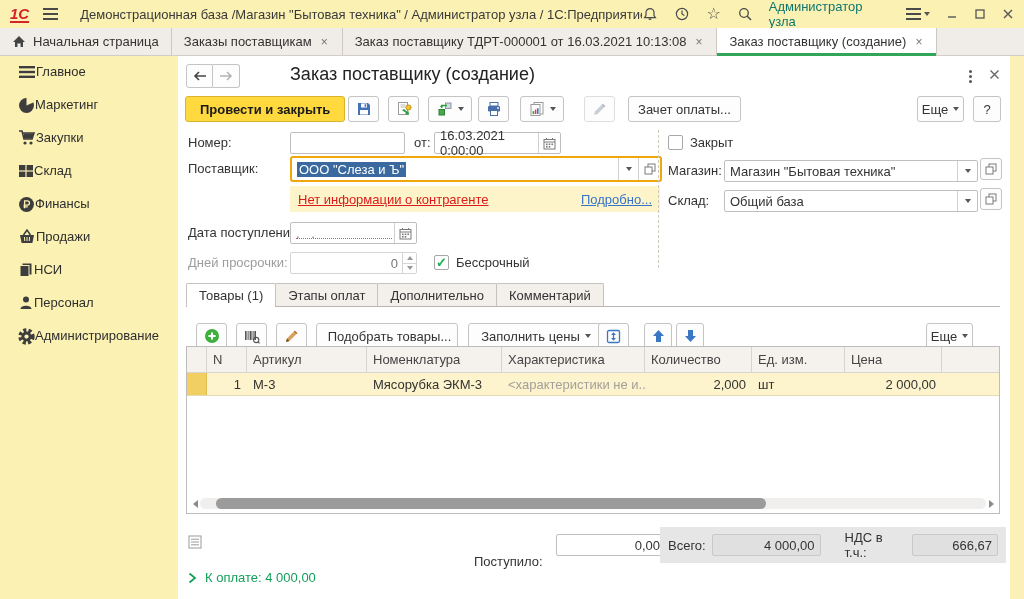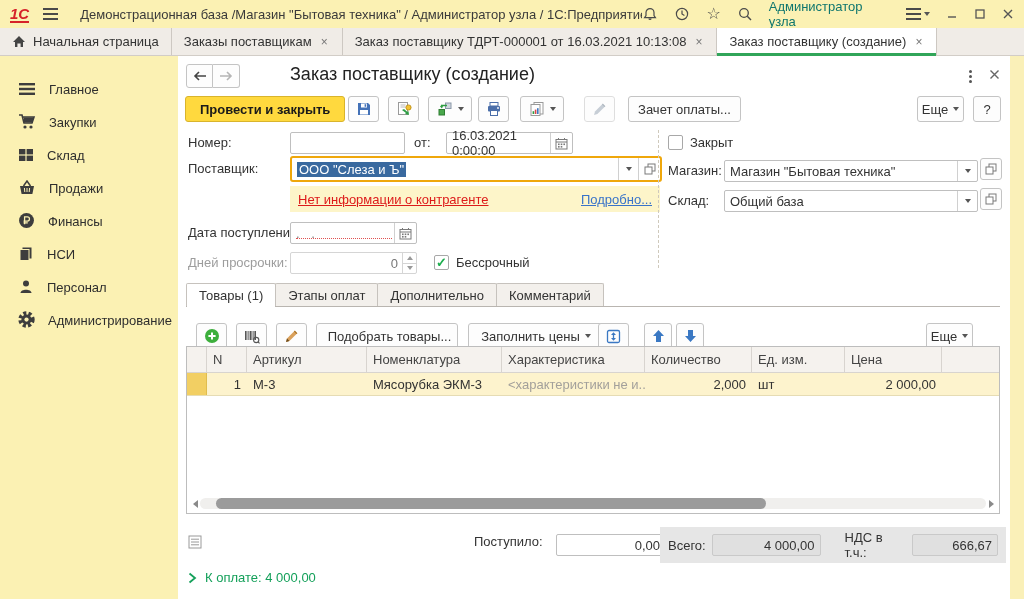--- a/index.html
+++ b/index.html
@@ -21,21 +21,21 @@
 
   
   .tabbar { position:absolute; left:0; top:28px; width:1024px; height:28px; background:#f0ece7; display:flex; border-bottom:1px solid #d2cdc7; }
   .tab { display:flex; align-items:center; gap:7px; padding:0 12px; border-right:1px solid #cdc8c2; color:#333; cursor:pointer; position:relative; white-space:nowrap; }
   .tab.active { background:#fff; }
   .tab.active::after { content:""; position:absolute; left:0; right:0; bottom:-1px; height:3px; background:#31a559; }
   .tab .x { color:#777; font-size:12px; line-height:1; padding:2px; cursor:pointer; }
 
   
   .sidebar { position:absolute; left:0; top:56px; width:178px; height:543px; background:#fbf1b3; padding-top:8px; }
-  .side-item { display:flex; align-items:flex-end; gap:13px; height:33px; padding-left:18px; cursor:pointer; color:#2e2e2e; }
+  .side-item { display:flex; align-items:flex-start; height:33px; padding-left:18px; cursor:pointer; color:#2e2e2e; }
   .side-item svg { flex:0 0 auto; }
 
   
   .content { position:absolute; left:178px; top:56px; width:846px; height:543px; background:#fff; }
   .stripe { position:absolute; left:1010px; top:56px; width:14px; height:543px; background:#faf0b8; }
 
   .btn { display:inline-flex; align-items:center; justify-content:center; gap:5px; height:26px; background:#fdfdfd; border:1px solid #c4c4c4; border-radius:3px; padding:0 10px; color:#333; cursor:pointer; white-space:nowrap; }
   .btn.icon { width:31px; padding:0; }
   .btn.icon.dd { width:44px; }
   .btn.disabled { opacity:.55; cursor:default; }
@@ -196,57 +196,64 @@
       <svg width="18" height="16" viewBox="0 0 18 16">
           <g fill="#3d3d3d">
             <rect x="1" y="2" width="16" height="2.4"></rect>
             <rect x="1" y="6.8" width="16" height="2.4"></rect>
             <rect x="1" y="11.6" width="16" height="2.4"></rect>
           </g>
         </svg>
       <span>Главное</span>
     </div>
     <div class="side-item">
+      <svg width="17" height="17" viewBox="0 0 16 16">
+          <circle cx="8" cy="8" r="7" fill="#3d3d3d"></circle>
+          <path d="M8 8 L8 0.5 A7.5 7.5 0 0 1 14.8 5 Z" fill="#fbf1b3"></path>
+        </svg>
+      <span>Маркетинг</span>
+    </div>
+    <div class="side-item">
       <svg width="18" height="16" viewBox="0 0 18 16">
           <path d="M1 1h3l2 8h8l2-6H5" fill="none" stroke="#3d3d3d" stroke-width="1.6"></path>
           <circle cx="7" cy="13" r="1.6" fill="#3d3d3d"></circle>
           <circle cx="13" cy="13" r="1.6" fill="#3d3d3d"></circle>
           <rect x="6" y="3.5" width="9" height="5" fill="#3d3d3d"></rect>
         </svg>
       <span>Закупки</span>
     </div>
     <div class="side-item">
       <svg width="16" height="16" viewBox="0 0 16 16">
           <g fill="#3d3d3d">
             <rect x="1" y="2" width="6.4" height="5.4"></rect>
             <rect x="8.6" y="2" width="6.4" height="5.4"></rect>
             <rect x="1" y="8.6" width="6.4" height="5.4"></rect>
             <rect x="8.6" y="8.6" width="6.4" height="5.4"></rect>
           </g>
         </svg>
       <span>Склад</span>
+    </div>
+    <div class="side-item">
+      <svg width="17" height="17" viewBox="0 0 16 16">
+          <circle cx="8" cy="8" r="7" fill="#3d3d3d"></circle>
+          <path d="M6.2 11.5V4.5h2.6a2 2 0 0 1 0 4H5.2M5.2 10.2h4" fill="none" stroke="#fbf1b3" stroke-width="1.2"></path>
+        </svg>
+      <span>Финансы</span>
     </div>
     <div class="side-item">
       <svg width="18" height="16" viewBox="0 0 18 16">
           <path d="M5.5 6 9 1l3.5 5" fill="none" stroke="#3d3d3d" stroke-width="1.5"></path>
           <path d="M2 6h14l-1.6 8H3.6z" fill="#3d3d3d"></path>
           <g stroke="#fbf1b3" stroke-width="1">
             <line x1="6.4" y1="8" x2="6.8" y2="12"></line>
             <line x1="9" y1="8" x2="9" y2="12"></line>
             <line x1="11.6" y1="8" x2="11.2" y2="12"></line>
           </g>
         </svg>
       <span>Продажи</span>
-    </div>
-    <div class="side-item">
-      <svg width="17" height="17" viewBox="0 0 16 16">
-          <circle cx="8" cy="8" r="7" fill="#3d3d3d"></circle>
-          <path d="M6.2 11.5V4.5h2.6a2 2 0 0 1 0 4H5.2M5.2 10.2h4" fill="none" stroke="#fbf1b3" stroke-width="1.2"></path>
-        </svg>
-      <span>Финансы</span>
     </div>
     <div class="side-item">
       <svg width="16" height="16" viewBox="0 0 16 16">
           <rect x="4.5" y="1.5" width="9" height="11" fill="#3d3d3d"></rect>
           <rect x="2" y="3.5" width="9" height="11" fill="#3d3d3d" stroke="#fbf1b3" stroke-width="1"></rect>
         </svg>
       <span>НСИ</span>
     </div>
     <div class="side-item">
       <svg width="16" height="16" viewBox="0 0 16 16">
@@ -353,21 +360,21 @@
       <span class="btn" style="left:739px;width:47px;">
           <span>Еще</span>
           <span class="caret"></span>
         </span>
       <span class="btn" style="left:795px;width:28px;">?</span>
     </div>
 
     <span class="flabel" style="left:10px;top:76px;">Номер:</span>
     <span class="inp" style="left:112px;top:76px;width:115px;"></span>
     <span class="flabel" style="left:236px;top:76px;">от:</span>
-    <span class="inp" style="left:268px;top:76px;width:127px;padding-right:0;gap:7px;">
+    <span class="inp" style="left:256px;top:76px;width:127px;padding-right:0;gap:7px;">
       <span style="flex:1;">16.03.2021 0:00:00</span>
       <span class="seg-btn" style="width:22px;">
         <svg width="13" height="13" viewBox="0 0 13 13">
             <rect x="1" y="2.5" width="11" height="9.5" fill="#fff" stroke="#7a7a7a"></rect>
             <line x1="1" y1="5" x2="12" y2="5" stroke="#7a7a7a"></line>
             <line x1="3.5" y1="1" x2="3.5" y2="3" stroke="#7a7a7a"></line>
             <line x1="9.5" y1="1" x2="9.5" y2="3" stroke="#7a7a7a"></line>
             <g fill="#7a7a7a">
               <rect x="3" y="6.5" width="1.6" height="1.6"></rect>
               <rect x="5.7" y="6.5" width="1.6" height="1.6"></rect>
@@ -577,21 +584,21 @@
       <span style="position:absolute;left:10px;top:8px;">
         <svg width="14" height="14" viewBox="0 0 14 14">
             <rect x="1" y="1" width="12" height="12" fill="none" stroke="#9a9a9a"></rect>
             <g stroke="#9a9a9a">
               <line x1="3" y1="4.2" x2="11" y2="4.2"></line>
               <line x1="3" y1="7" x2="11" y2="7"></line>
               <line x1="3" y1="9.8" x2="11" y2="9.8"></line>
             </g>
           </svg>
       </span>
-      <span class="flabel" style="left:296px;top:4px;">Поступило:</span>
+      <span class="flabel" style="left:296px;top:24px;">Поступило:</span>
       <span class="inp right" style="left:366px;top:7px;width:110px;margin-left:12px;">0,00</span>
       <div class="gray-panel">
         <span>Всего:</span>
         <span class="val-box" style="width:112px;">4 000,00</span>
         <span style="margin-left:18px;">НДС в т.ч.:</span>
         <span class="val-box" style="width:88px;">666,67</span>
       </div>
     </div>
 
     <div class="topay">

